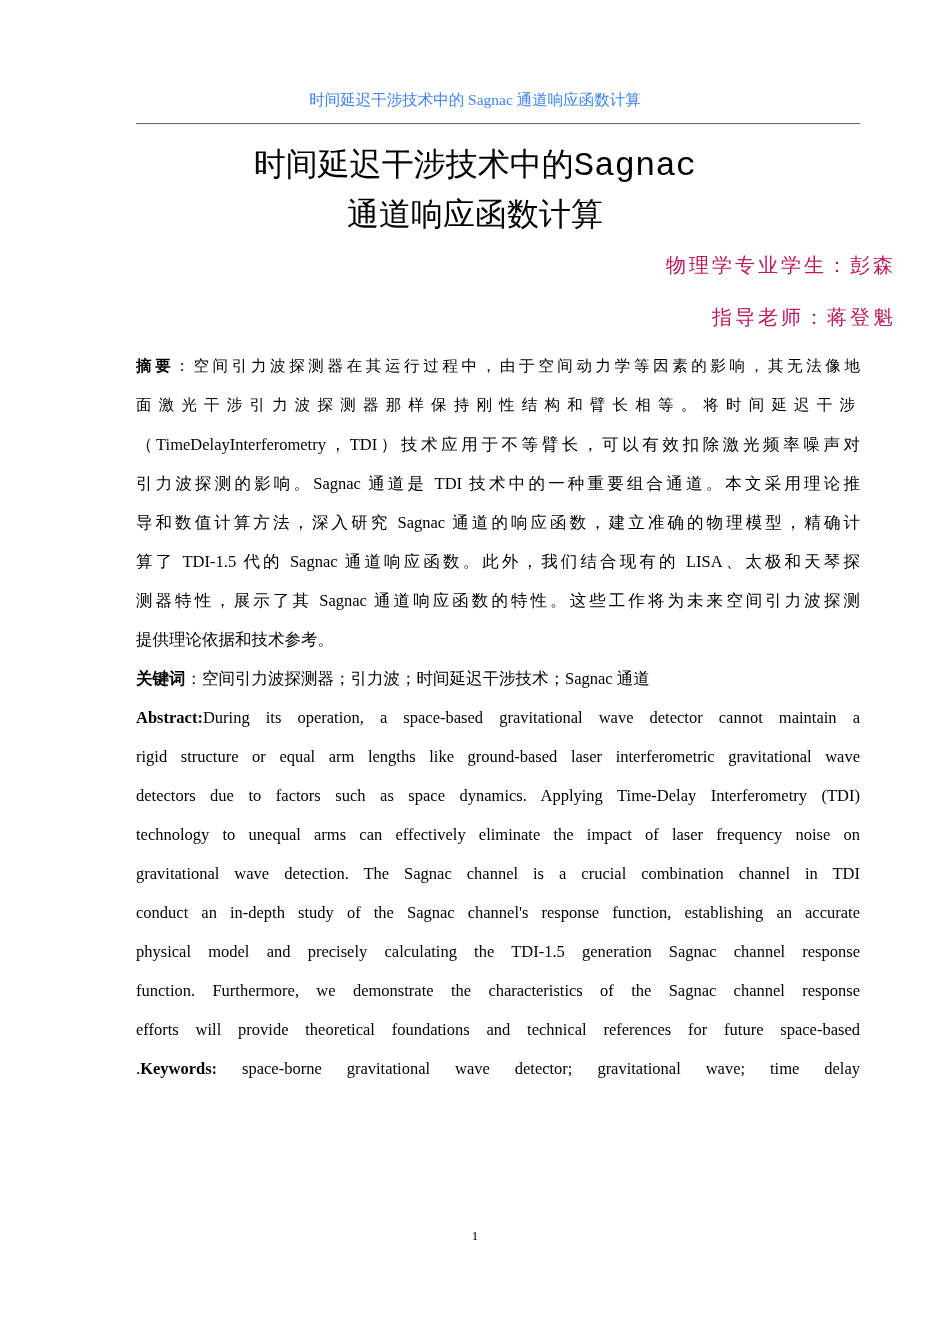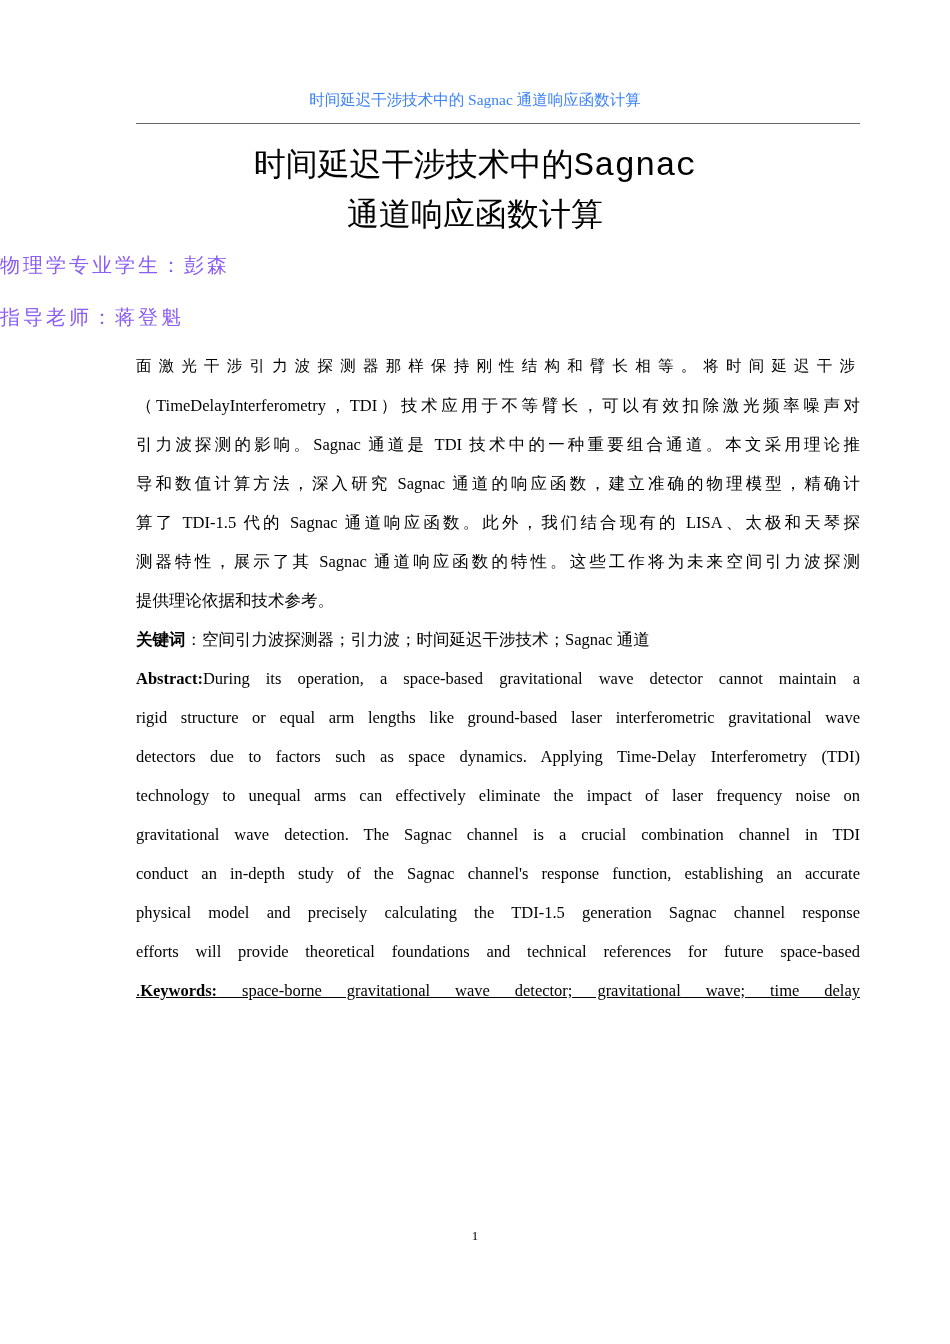--- a/index.html
+++ b/index.html
@@ -5,22 +5,22 @@
   html, body { margin: 0; padding: 0; background: #ffffff; }
   body { width: 950px; height: 1344px; position: relative; overflow: hidden;
          font-family: "Liberation Serif", "DejaVu Serif", serif; color: #000; }
   .header { position: absolute; top: 90px; left: 0; width: 950px; text-align: center;
             font-size: 15.5px; color: #3b82f6; }
   .header-rule { position: absolute; top: 123px; left: 136px; width: 724px; height: 0;
                  border-top: 1.5px solid #666; }
   .title { position: absolute; top: 140px; left: 0; width: 950px; text-align: center;
            font-family: "DejaVu Sans", "Liberation Sans", sans-serif; font-size: 32px; line-height: 48px; }
   .title .latin { font-family: Liberation Mono, monospace; font-size: 34px; }
-  .meta { position: absolute; left: 0; width: 896px; text-align: left; font-size: 20px;
-          letter-spacing: 3px; color: #8b5cf6; font-family: "DejaVu Sans", sans-serif; }
+  .meta { position: absolute; left: 0; width: 896px; text-align: right; font-size: 20px;
+          letter-spacing: 3px; color: #be185d; font-family: "DejaVu Sans", sans-serif; }
   .body { position: absolute; left: 136px; width: 724px; top: 347px; }
   .line { height: 39px; line-height: 39px; font-size: 16.5px; white-space: nowrap;
           text-align: justify; text-align-last: justify; overflow: hidden; }
   .line.last { text-align-last: left; }
   .cjk { font-family: "DejaVu Sans", sans-serif; font-size: 15.5px; }
   b { font-weight: bold; }
   .pnum { position: absolute; top: 1228px; left: 0; width: 950px; text-align: center; font-size: 13px; }
 </style>
 </head>
 <body>
@@ -30,33 +30,35 @@
 
 <div class="title">
   <div><span>时间延迟干涉技术中的</span><span class="latin">Sagnac</span></div>
   <div>通道响应函数计算</div>
 </div>
 
 <div class="meta" style="top:252px;">物理学专业学生：彭森</div>
 <div class="meta" style="top:304px;">指导老师：蒋登魁</div>
 
 <div class="body">
+  <div class="line cjk"><b>摘要</b><span>：空间引力波探测器在其运行过程中，由于空间动力学等因素的影响，其无法像地</span></div>
   <div class="line cjk" style="letter-spacing:5px;">面激光干涉引力波探测器那样保持刚性结构和臂长相等。将时间延迟干涉</div>
   <div class="line">（TimeDelayInterferometry，TDI）技术应用于不等臂长，可以有效扣除激光频率噪声对</div>
   <div class="line">引力波探测的影响。Sagnac 通道是 TDI 技术中的一种重要组合通道。本文采用理论推</div>
   <div class="line">导和数值计算方法，深入研究 Sagnac 通道的响应函数，建立准确的物理模型，精确计</div>
   <div class="line">算了 TDI-1.5 代的 Sagnac 通道响应函数。此外，我们结合现有的 LISA、太极和天琴探</div>
   <div class="line">测器特性，展示了其 Sagnac 通道响应函数的特性。这些工作将为未来空间引力波探测</div>
   <div class="line last">提供理论依据和技术参考。</div>
   <div class="line last"><b>关键词</b><span>：空间引力波探测器；引力波；时间延迟干涉技术；Sagnac 通道</span></div>
 
   <div class="line"><b>Abstract:</b><span>During its operation, a space-based gravitational wave detector cannot maintain a</span></div>
   <div class="line">rigid structure or equal arm lengths like ground-based laser interferometric gravitational wave</div>
   <div class="line">detectors due to factors such as space dynamics. Applying Time-Delay Interferometry (TDI)</div>
   <div class="line">technology to unequal arms can effectively eliminate the impact of laser frequency noise on</div>
   <div class="line">gravitational wave detection. The Sagnac channel is a crucial combination channel in TDI</div>
   <div class="line">conduct an in-depth study of the Sagnac channel's response function, establishing an accurate</div>
   <div class="line">physical model and precisely calculating the TDI-1.5 generation Sagnac channel response</div>
+  <div class="line">function. Furthermore, we demonstrate the characteristics of the Sagnac channel response</div>
   <div class="line">efforts will provide theoretical foundations and technical references for future space-based</div>
-  <div class="line" style="word-spacing:18px;text-decoration:underline;"><span>.</span><b>Keywords:</b><span> space-borne gravitational wave detector; gravitational wave; time delay</span></div>
+  <div class="line" style="word-spacing:18px;"><span>.</span><b>Keywords:</b><span> space-borne gravitational wave detector; gravitational wave; time delay</span></div>
 </div>
 
 <div class="pnum">1</div>
 
 </body></html>

